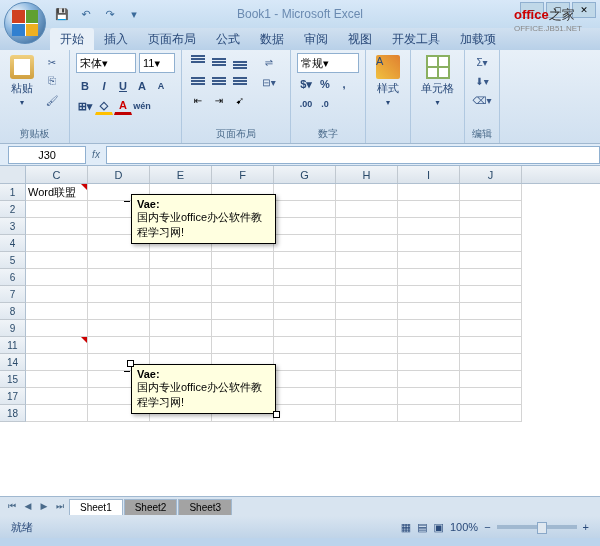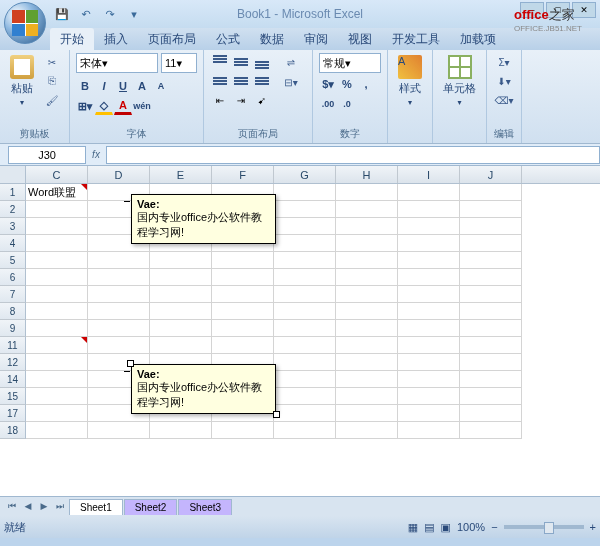--- a/index.html
+++ b/index.html
@@ -58,23 +58,23 @@
 .c1 { top: 198px; left: 131px; }
 .sel-handles { position: absolute; inset: -3px; }
 .c1 .sel-handles::before { top: -2px; left: -2px; }
 .c1 .sel-handles::after { bottom: -2px; right: -2px; }
 .c0 { top: 28px; left: 131px; }
 
 .sheet-tabs { height: 20px; background: #d8e4f0; display: flex; align-items: center; border-top: 1px solid #a0b8d0; font-size: 11px; }
 .nav-btns { display: flex; margin-left: 4px; }
 .nav-btns span { width: 16px; text-align: center; color: #4a6a8a; font-size: 9px; }
 .sheet-tab { padding: 2px 10px; background: #fff; border: 1px solid #a0b8d0; border-bottom: none; margin-left: 1px; font-size: 10px; }
-.sheet-tab.inactive { background: #c4b5fd; }
-
-.status { height: 22px; background: linear-gradient(#d8e4f0, #c0d4e8); display: flex; align-items: center; justify-content: space-between; padding: 0 4px; font-size: 11px; color: #2a4a7a; }
+.sheet-tab.inactive { background: #a3a3a3; }
+
+.status { height: 22px; background: linear-gradient(#d8e4f0, #c0d4e8); display: flex; align-items: center; justify-content: space-between; padding: 0 11px; font-size: 11px; color: #2a4a7a; }
 .zoom { display: flex; align-items: center; gap: 6px; }
 .zoom-slider { width: 80px; height: 4px; background: #a0b8d0; position: relative; }
 .zoom-slider::after { content: ''; position: absolute; left: 50%; top: -3px; width: 8px; height: 10px; background: #e0e8f0; border: 1px solid #8aa8c8; }
 
 .watermark { position: absolute; right: 18px; top: 6px; font-size: 13px; z-index: 50; }
 .watermark b { color: #c00; font-weight: bold; }
 .watermark span { color: #333; }
 .watermark small { display: block; font-size: 8px; color: #888; text-align: center; }
 .line-icon { display: inline-block; width: 14px; height: 2px; background: #3a5a8a; box-shadow: 0 -3px #3a5a8a, 0 3px #3a5a8a; }
 </style>
@@ -134,38 +134,37 @@
         <div class="small-btn">⎘</div>
         <div class="small-btn">🖌</div>
       </div>
     </div>
     <div class="group-label">剪贴板</div>
   </div>
 
   <div class="group">
     <div style="display:flex;flex-direction:column;gap:2px">
       <div class="font-row">
-        <div class="font-sel" style="width:82px"><span>宋体</span> ▾</div>
+        <div class="font-sel" style="width:60px"><span>宋体</span> ▾</div>
         <div class="font-sel" style="width:36px"><span>11</span> ▾</div>
       </div>
       <div class="btn-grid">
         <span>B</span>
         <span style="font-style:italic">I</span>
         <span style="text-decoration:underline">U</span>
         <span>A</span>
         <span style="font-size:9px">A</span>
       </div>
       <div class="btn-grid">
         <span>⊞▾</span>
         <span style="border-bottom:3px solid #ffc000">◇</span>
         <span style="border-bottom:3px solid #c00000;color:#c00">A</span>
         <span style="font-size:9px">wén</span>
       </div>
     </div>
-    <div class="group-label">字体</div>
   </div>
 
   <div class="group">
     <div style="display:flex;gap:4px">
       <div class="align-grid">
         <span>
             <i class="line-icon" style="transform:translateY(-3px)"></i>
           </span>
         <span>
             <i class="line-icon"></i>
@@ -366,31 +365,20 @@
         <div class="cell red-tri"></div>
         <div class="cell"></div>
         <div class="cell"></div>
         <div class="cell"></div>
         <div class="cell"></div>
         <div class="cell"></div>
         <div class="cell"></div>
         <div class="cell"></div>
       </div>
       <div class="row">
-        <div class="rh">12</div>
-        <div class="cell"></div>
-        <div class="cell"></div>
-        <div class="cell"></div>
-        <div class="cell"></div>
-        <div class="cell"></div>
-        <div class="cell"></div>
-        <div class="cell"></div>
-        <div class="cell"></div>
-      </div>
-      <div class="row">
         <div class="rh">14</div>
         <div class="cell"></div>
         <div class="cell"></div>
         <div class="cell"></div>
         <div class="cell"></div>
         <div class="cell"></div>
         <div class="cell"></div>
         <div class="cell"></div>
         <div class="cell"></div>
       </div>

